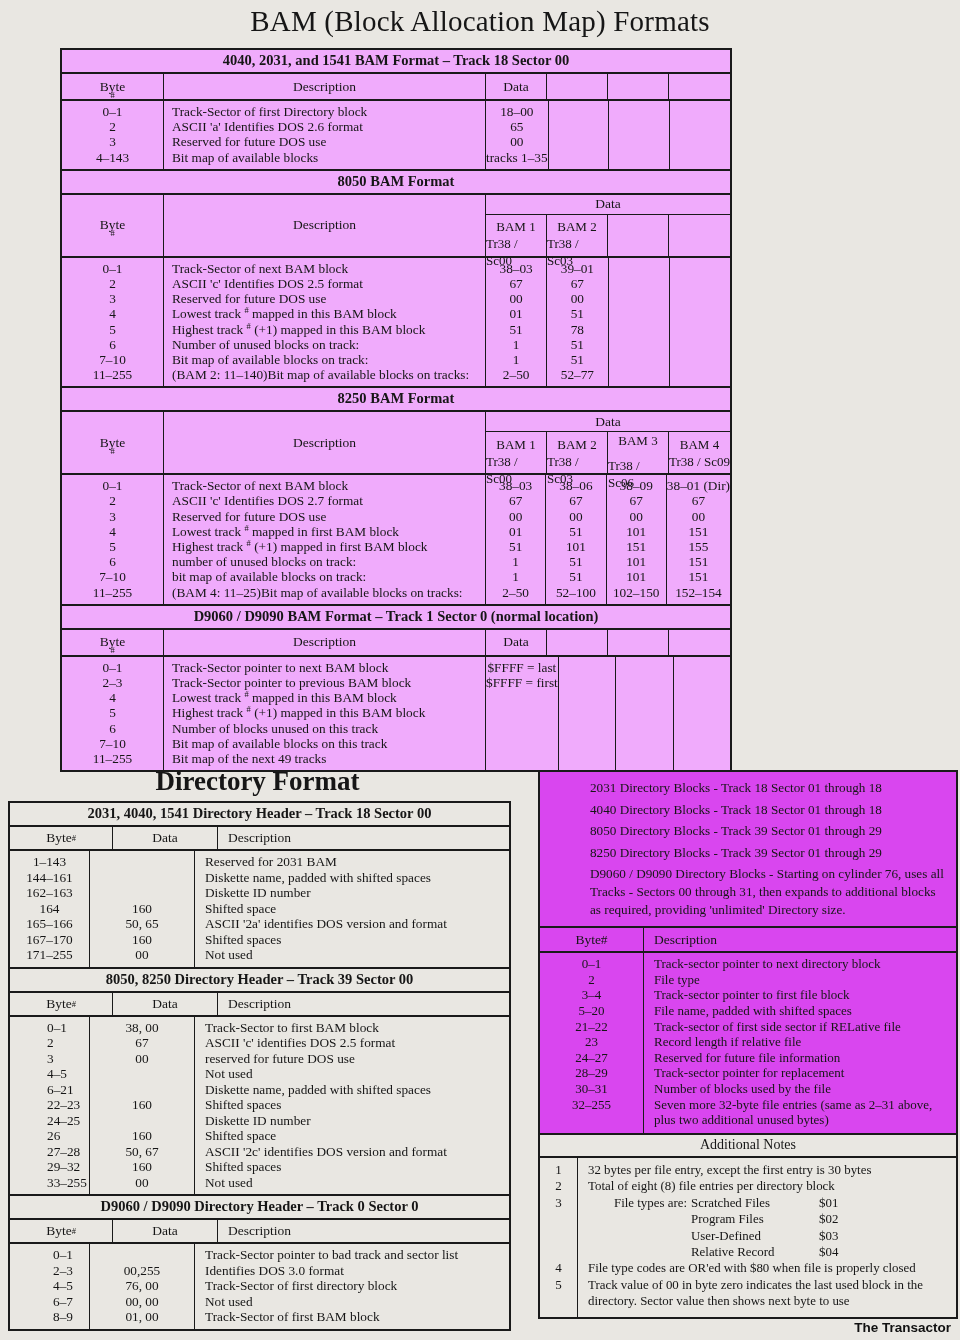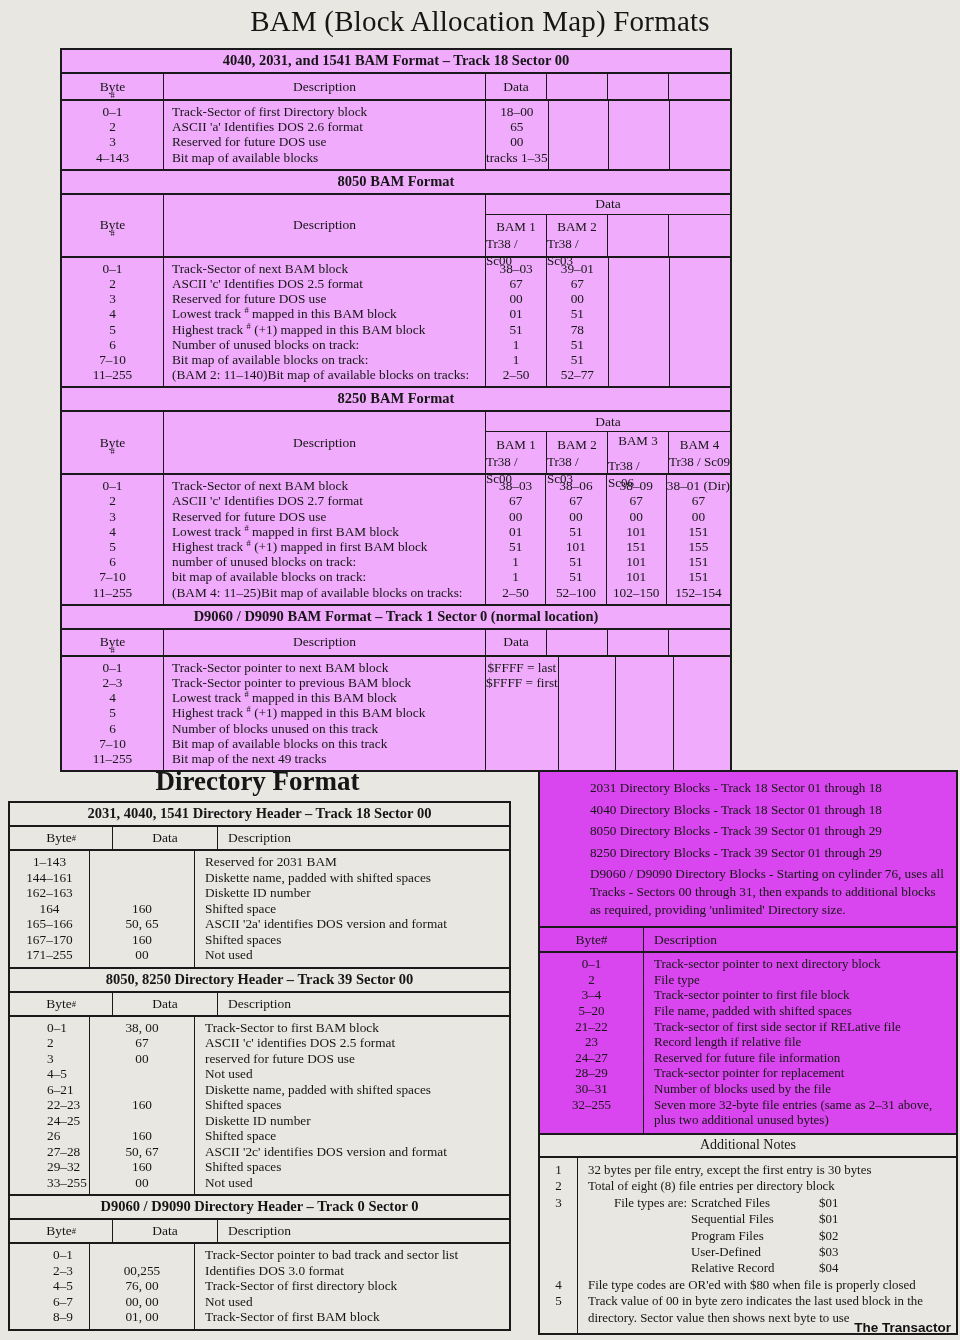--- a/index.html
+++ b/index.html
@@ -570,25 +570,20 @@
       <div class="nb-text">Total of eight (8) file entries per directory block</div>
       <div class="nb-num">3</div>
       <div class="nb-text">
         <div class="ft">
           <span class="ft-p">File types are:</span>
           <span class="ft-n">Scratched Files</span>
           <span class="ft-c">$01</span>
         </div>
         <div class="ft">
           <span class="ft-p"></span>
-          <span class="ft-n">Sequential Files</span>
-          <span class="ft-c">$01</span>
-        </div>
-        <div class="ft">
-          <span class="ft-p"></span>
           <span class="ft-n">Program Files</span>
           <span class="ft-c">$02</span>
         </div>
         <div class="ft">
           <span class="ft-p"></span>
           <span class="ft-n">User-Defined</span>
           <span class="ft-c">$03</span>
         </div>
         <div class="ft">
           <span class="ft-p"></span>

